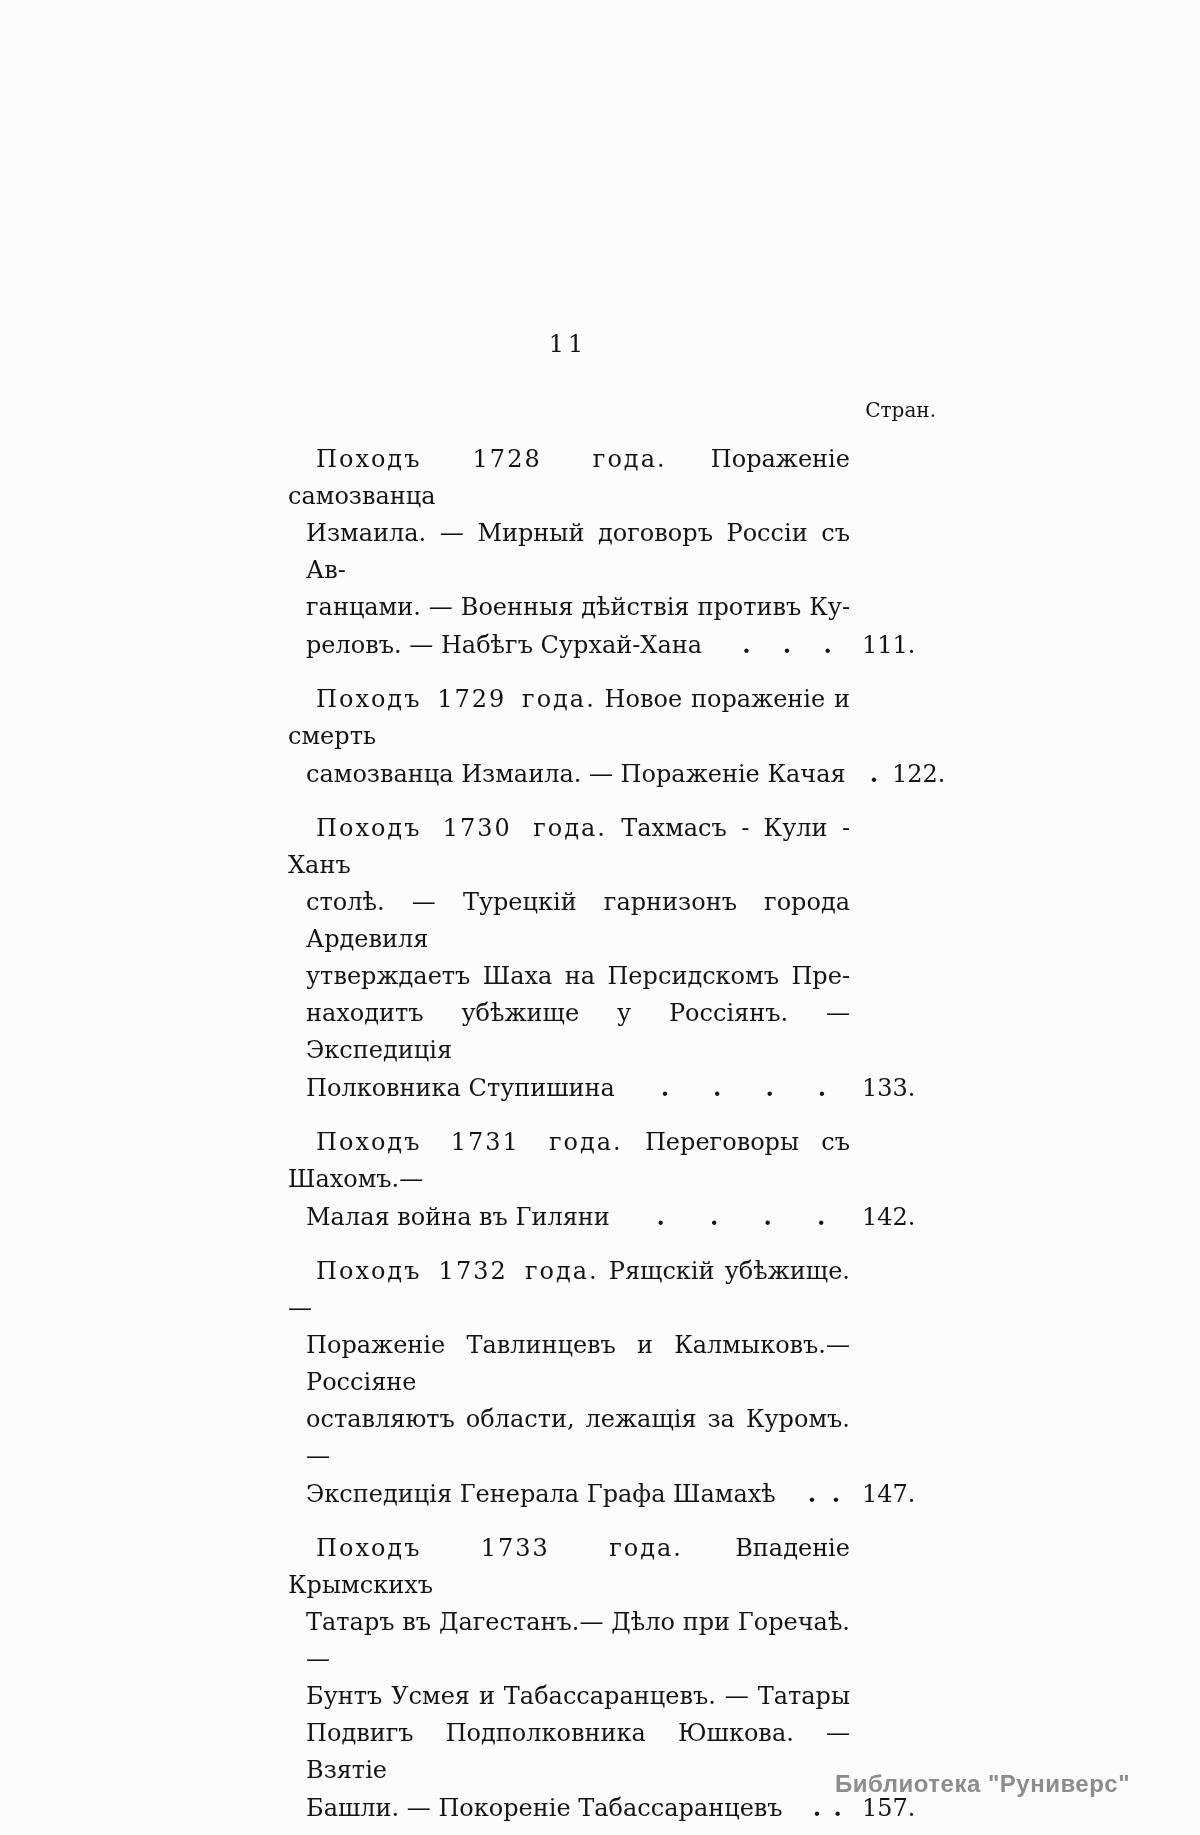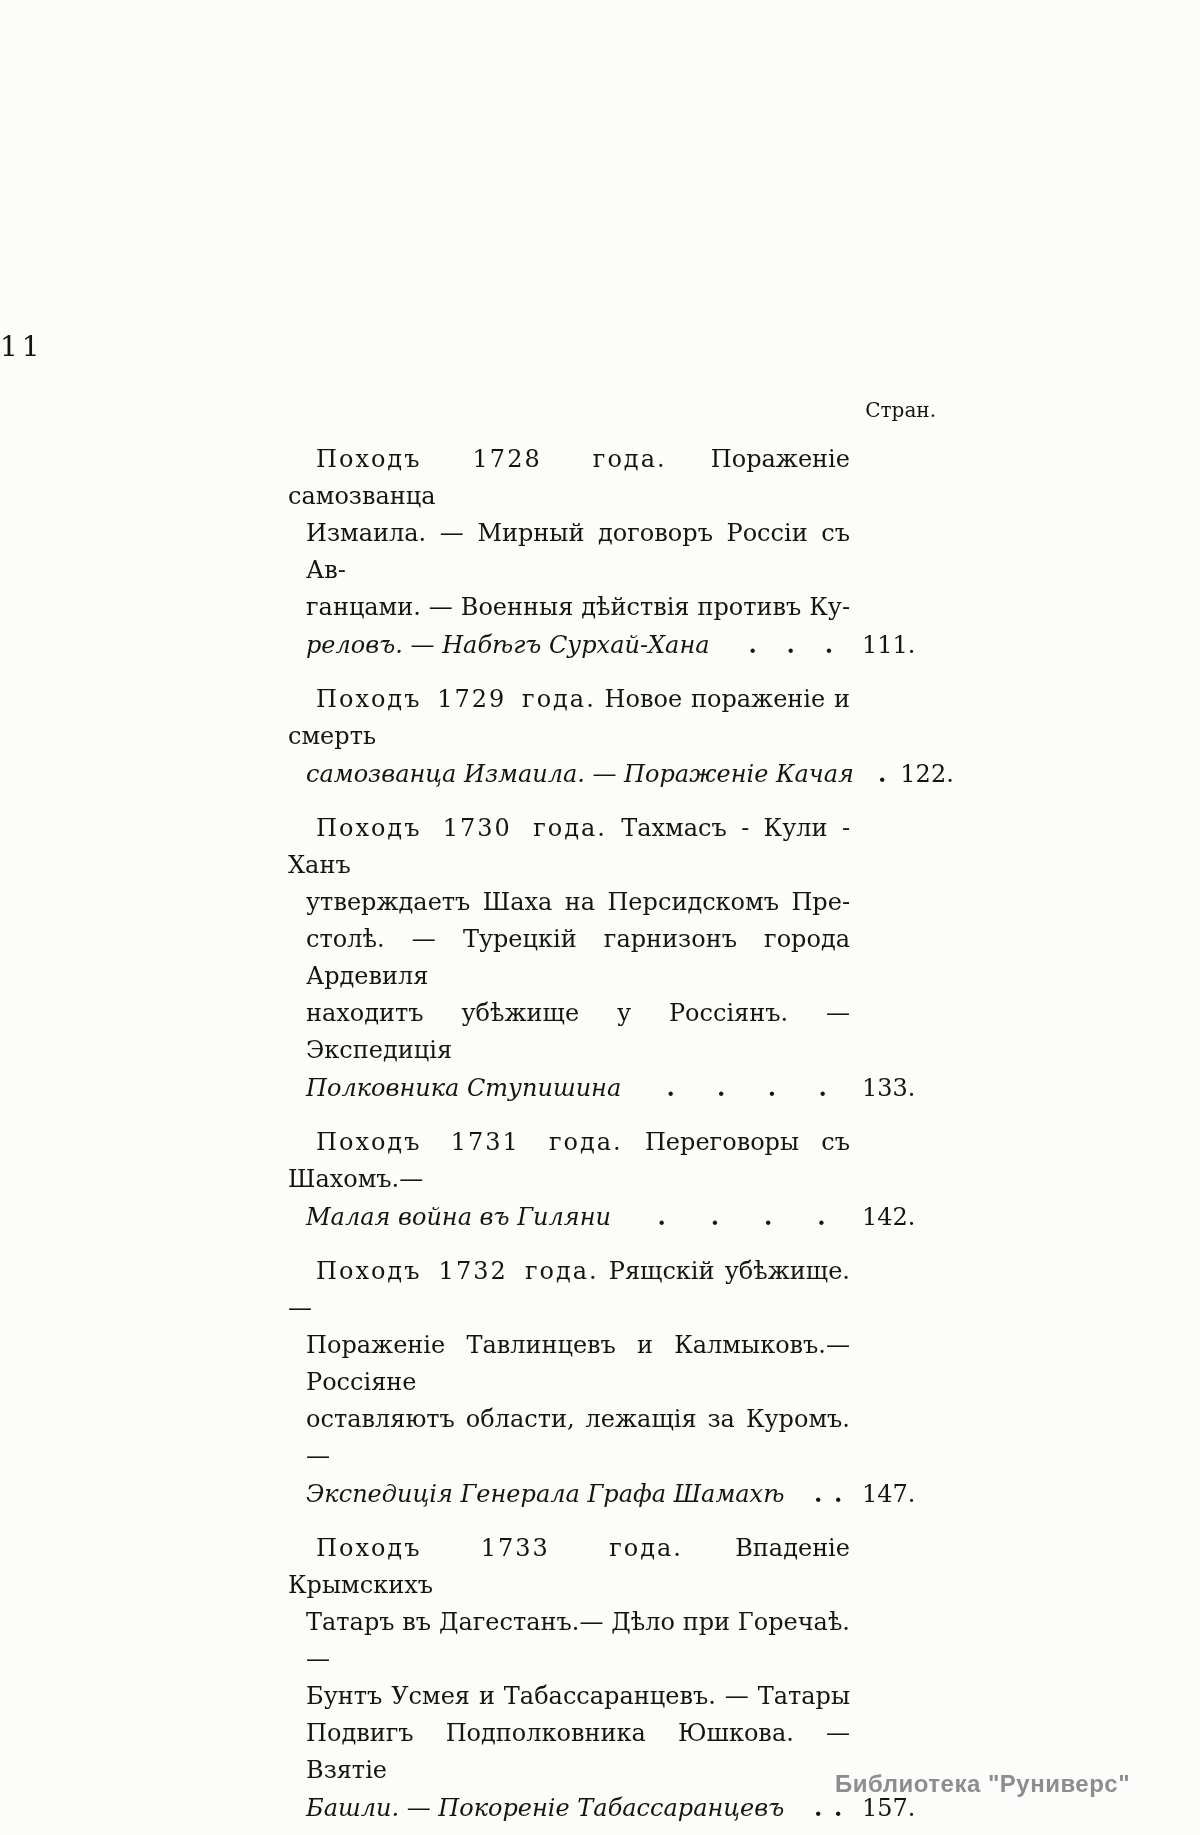--- a/index.html
+++ b/index.html
@@ -17,22 +17,22 @@
   }
   .page {
     position: absolute;
     inset: 0;
   }
   .page-number {
     position: absolute;
     top: 330px;
     left: 0;
     width: 1136px;
-    text-align: left;
-    font-size: 28px;
+    text-align: center;
+    font-size: 24px;
     letter-spacing: 4px;
   }
   .col-header {
     position: absolute;
     top: 398px;
     left: 0;
     width: 914px;
     text-align: right;
     font-size: 20px;
     padding-left: 22px;
@@ -63,21 +63,20 @@
     margin-left: 28px;
   }
   .lastrow {
     display: flex;
     width: 640px;
     align-items: baseline;
   }
   .lastrow .txt {
     padding-left: 18px;
     white-space: nowrap;
-    font-style: italic;
   }
   .leader {
     flex: 1;
     display: flex;
     justify-content: space-around;
     padding: 0 14px 0 24px;
   }
   .leader span {
     font-weight: bold;
   }
@@ -122,22 +121,22 @@
         <div class="lastrow">
           <span class="txt">самозванца Измаила. — Пораженіе Качая</span>
           <span class="leader">
             <span>.</span>
           </span>
           <span class="pageref">122.</span>
         </div>
       </div>
       <div class="entry">
         <div class="line"><span class="heading">Походъ 1730 года.</span> <span>Тахмасъ - Кули - Ханъ</span></div>
+        <div class="line indent">столѣ. — Турецкій гарнизонъ города Ардевиля</div>
         <div class="line indent">утверждаетъ Шаха на Персидскомъ Пре-</div>
-        <div class="line indent">столѣ. — Турецкій гарнизонъ города Ардевиля</div>
         <div class="line indent">находитъ убѣжище у Россіянъ. — Экспедиція</div>
         <div class="lastrow">
           <span class="txt">Полковника Ступишина</span>
           <span class="leader">
             <span>.</span>
             <span>.</span>
             <span>.</span>
             <span>.</span>
           </span>
           <span class="pageref">133.</span>

